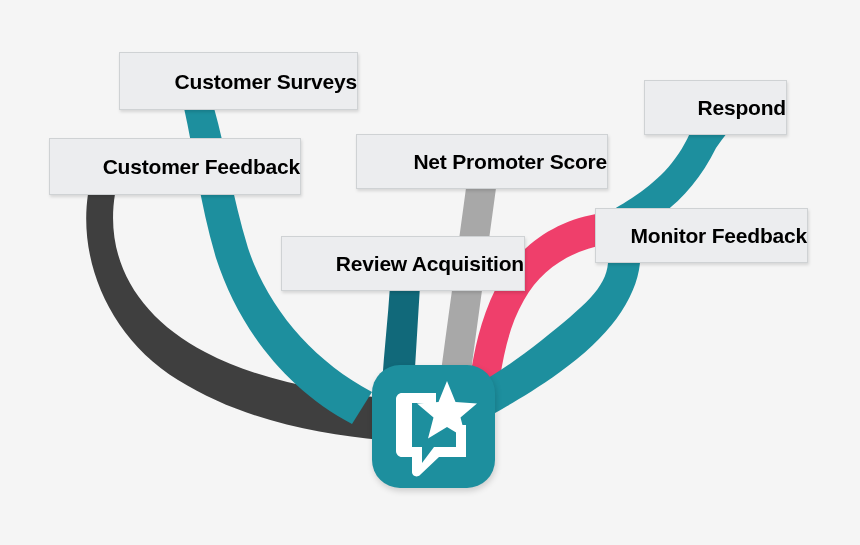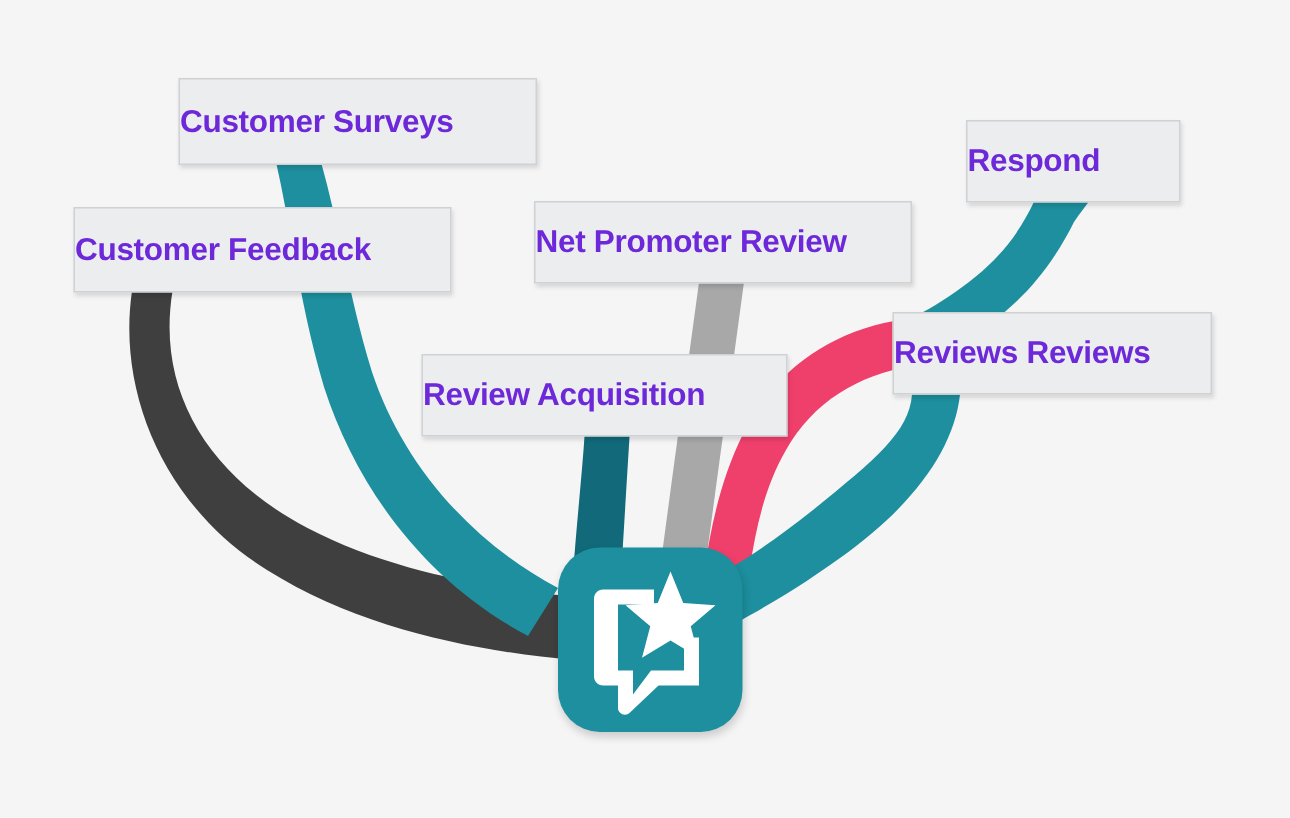--- a/index.html
+++ b/index.html
@@ -27,22 +27,22 @@
     height: 545px;
   }
   .node-box {
     position: absolute;
     box-sizing: border-box;
     background: #ecedef;
     border: 1px solid #cfd2d4;
     box-shadow: 1px 2px 3px rgba(0,0,0,0.13);
     display: flex;
     align-items: center;
-    justify-content: flex-start;
-    color: #6d28d9;
+    justify-content: flex-end;
+    color: #000000;
     font-weight: bold;
     letter-spacing: -0.2px;
     white-space: nowrap;
   }
   .node-label {
     display: block;
     line-height: 1;
   }
   #hub {
     position: absolute;
@@ -154,28 +154,28 @@
 
   <div class="node-box" style="left:119px; top:52px; width:239px; height:58px; font-size:21px; z-index:5;">
     <span class="node-label">Customer Surveys</span>
   </div>
 
   <div class="node-box" style="left:49px; top:138px; width:252px; height:57px; font-size:21px; z-index:6;">
     <span class="node-label">Customer Feedback</span>
   </div>
 
   <div class="node-box" style="left:356px; top:134px; width:252px; height:55px; font-size:21px; z-index:5;">
-    <span class="node-label">Net Promoter Review</span>
+    <span class="node-label">Net Promoter Score</span>
   </div>
 
   <div class="node-box" style="left:644px; top:80px; width:143px; height:55px; font-size:21px; z-index:5;">
     <span class="node-label">Respond</span>
   </div>
 
   <div class="node-box" style="left:281px; top:236px; width:244px; height:55px; font-size:21px; z-index:7;">
     <span class="node-label">Review Acquisition</span>
   </div>
 
   <div class="node-box" style="left:595px; top:208px; width:213px; height:55px; font-size:21px; z-index:6;">
-    <span class="node-label">Reviews Reviews</span>
+    <span class="node-label">Monitor Feedback</span>
   </div>
 
 </div>
 
 </body></html>

